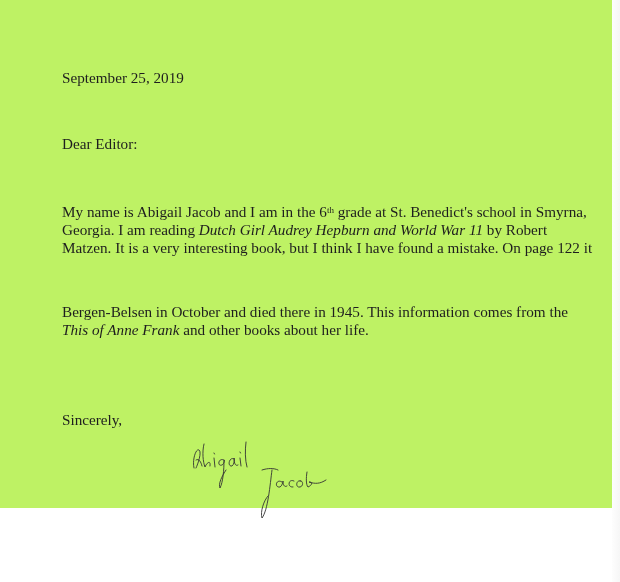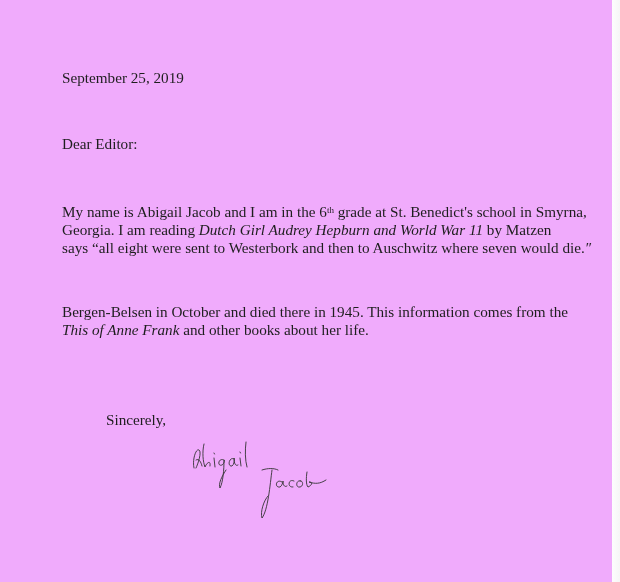--- a/index.html
+++ b/index.html
@@ -12,22 +12,22 @@
       height: 582px;
       position: relative;
       overflow: hidden;
       font-family: "Liberation Serif", "DejaVu Serif", serif;
       color: #1e1e1e;
       font-size: 15.2px;
     }
     .page {
       position: absolute;
       left: 0; top: 0;
-      width: 620px; height: 582px;
-      background: #f0abfc;
+      width: 620px; height: 508px;
+      background: #bef264;
     }
     .scan-edge {
       position: absolute;
       right: 0; top: 0;
       width: 8px; height: 582px;
       background: linear-gradient(to right, #fdfdfd, #f6f6f6);
     }
     .line {
       position: absolute;
       left: 62px;
@@ -40,21 +40,21 @@
       position: absolute;
       left: 62px;
       width: 520px;
       line-height: 18px;
     }
     .para1 { top: 203px; }
     .para2 { top: 303px; }
     .para .row { white-space: nowrap; display: block; }
     .para i { }
     sup { font-size: 9px; vertical-align: top; position: relative; top: -2px; }
-    .closing { top: 411px; margin-left: 44px; }
+    .closing { top: 411px; }
     .signer { top: 497px; }
     .signature {
       position: absolute;
       left: 190px;
       top: 440px;
       width: 150px;
       height: 90px;
     }
   </style>
 </head>
@@ -62,22 +62,22 @@
 
 <div class="page">
   <div class="scan-edge"></div>
 
   <div class="line date">September 25, 2019</div>
 
   <div class="line salutation">Dear Editor:</div>
 
   <div class="para para1">
     <span class="row"><span>My name is Abigail Jacob and I am in the 6</span><sup>th</sup><span> grade at St. Benedict's school in Smyrna,</span></span>
-    <span class="row"><span>Georgia.  I am reading </span><i>Dutch Girl Audrey Hepburn and World War 11</i><span> by Matzen</span></span>
-    <span class="row"><span>says “all eight were sent to Westerbork and then to Auschwitz where seven would die.</span><i>″</i></span>
+    <span class="row"><span>Georgia.  I am reading </span><i>Dutch Girl Audrey Hepburn and World War 11</i><span> by Robert</span></span>
+    <span class="row">Matzen.  It is a very interesting book, but I think I have found a mistake.  On page 122 it</span>
   </div>
 
   <div class="para para2">
     <span class="row">Bergen-Belsen in October and died there in 1945.  This information comes from the</span>
     <span class="row"><i>This of Anne Frank</i><span>  and other books about her life.</span></span>
   </div>
 
   <div class="line closing">Sincerely,</div>
 
   <svg class="signature" viewBox="0 0 150 90" fill="none" stroke="#333" stroke-width="0.9" stroke-linecap="round" stroke-linejoin="round">

